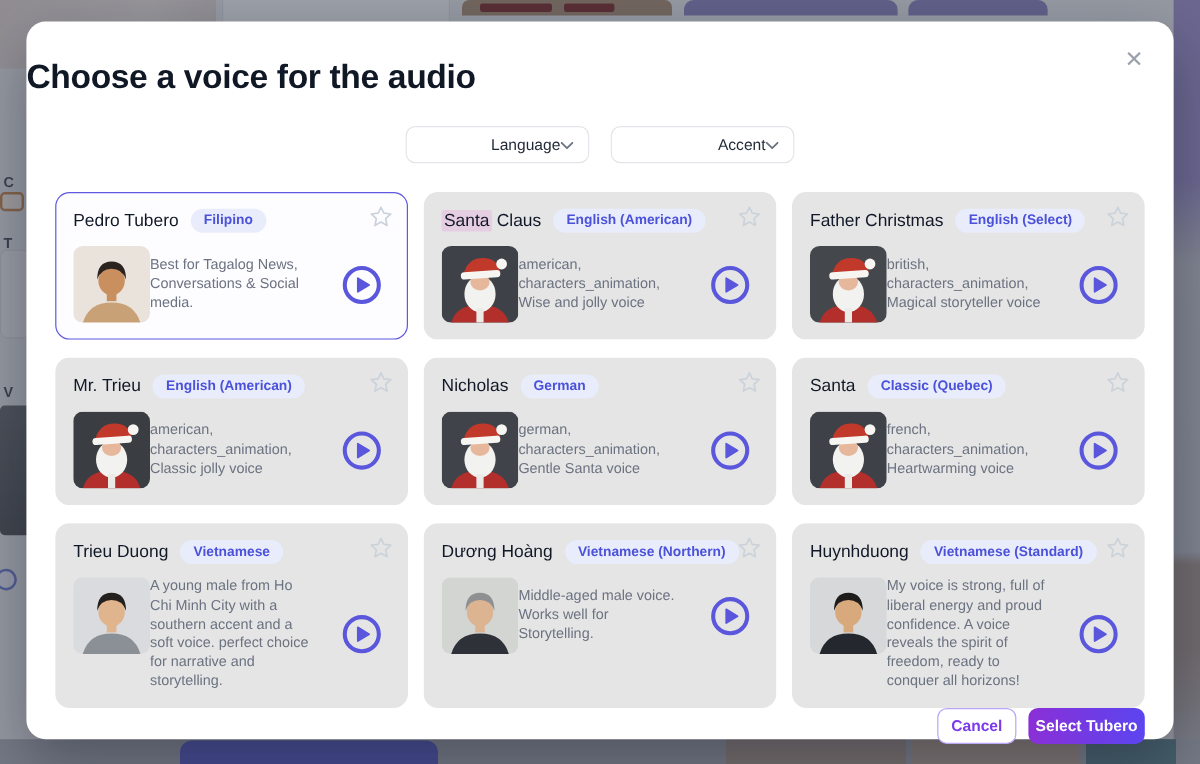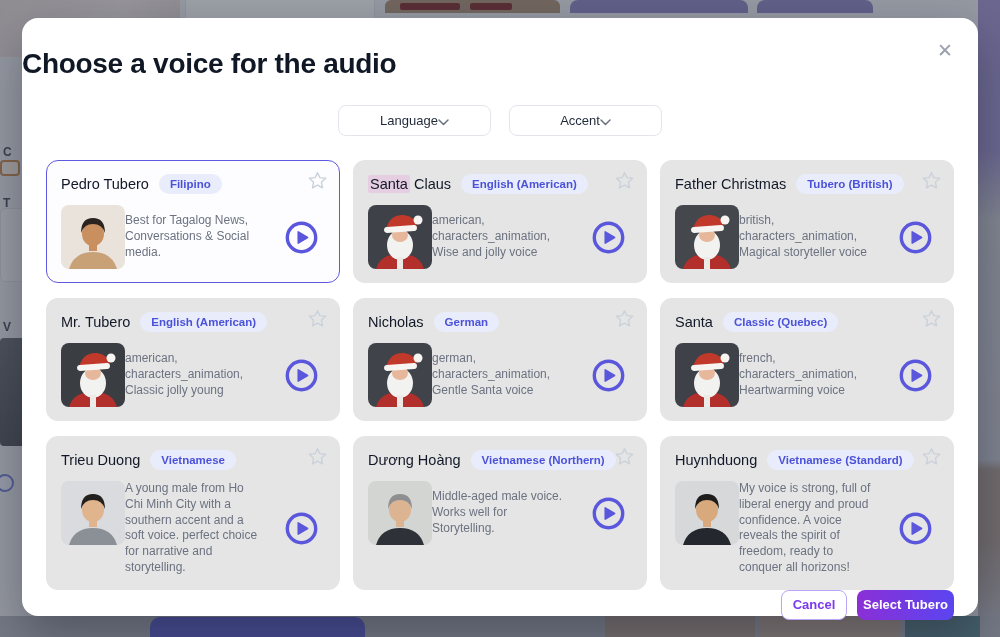--- a/index.html
+++ b/index.html
@@ -32,21 +32,21 @@
 
   
   .modal { position:absolute; left:22px; top:18px; width:956px; height:598px; background:#ffffff;
            border-radius:16px; box-shadow:0 20px 50px rgba(15,18,30,.35); display:flex; flex-direction:column; }
   .modal-close { position:absolute; top:22px; right:22px; width:22px; height:22px; color:#9aa1ab; cursor:pointer;
                  font-size:19px; line-height:22px; text-align:center; font-weight:400; }
   .modal-title { margin-top:30px; text-align:left; font-size:28px; font-weight:800; color:#101826; letter-spacing:-.3px; }
 
   .filters { margin-top:25px; display:flex; justify-content:center; gap:18px; }
   .select { width:153px; height:31px; border:1px solid #e3e5ea; border-radius:8px; background:#fff;
-            display:flex; align-items:center; justify-content:center; padding:0 12px; cursor:pointer; }
+            display:flex; align-items:center; justify-content:flex-end; padding:0 12px; cursor:pointer; }
   .select-label { font-size:13px; color:#1f2937; font-weight:500; }
 
   .voice-grid { margin:24px 24px 0; display:grid; grid-template-columns:repeat(3,1fr); gap:15px 13px; }
   .voice-card { position:relative; background:#e5e5e5; border:1.5px solid transparent; border-radius:12px;
                 min-height:115px; padding:13px 14px 13px; cursor:pointer; }
   .voice-card.selected { background:#fdfdff; border-color:#5f58e0; }
   .vc-head { display:flex; align-items:center; gap:10px; }
   .vc-name { font-size:14.5px; font-weight:400; color:#111827; white-space:nowrap; }
   .vc-name mark { background:#e5cde2; color:inherit; padding:1px 2px; border-radius:2px; }
   .vc-badge { font-size:11.5px; font-weight:600; color:#4b52d9; background:#e9edfb; padding:4px 11px; border-radius:999px; white-space:nowrap; }
@@ -174,21 +174,21 @@
         <svg width="35" height="35" viewBox="0 0 35 35">
               <circle cx="17.5" cy="17.5" r="14.2" fill="none" stroke="#5a57dd" stroke-width="3.4"></circle>
               <path d="M14.2 11.8 L23.6 17.5 L14.2 23.2 z" fill="#5a57dd" stroke="#5a57dd" stroke-width="1.5" stroke-linejoin="round"></path>
             </svg>
       </span>
     </div>
   </div>
       <div class="voice-card">
     <div class="vc-head">
       <span class="vc-name">Father Christmas</span>
-      <span class="vc-badge">Tubero (British)</span>
+      <span class="vc-badge">English (Select)</span>
     </div>
     <span class="vc-star">
       <svg width="19" height="19" viewBox="0 0 20 20">
             <path d="M10 1.8 L12.5 7.0 L18.6 7.7 L14.1 11.8 L15.3 17.8 L10 14.8 L4.7 17.8 L5.9 11.8 L1.4 7.7 L7.5 7.0 Z" fill="none" stroke="#ccd2da" stroke-width="1.5" stroke-linejoin="round"></path>
           </svg>
     </span>
     <div class="vc-body">
       <div class="vc-avatar">
 
         <svg class="santa-avatar" width="64" height="64" viewBox="0 0 64 64" style="display: block;">
@@ -206,21 +206,21 @@
       <span class="vc-play">
         <svg width="35" height="35" viewBox="0 0 35 35">
               <circle cx="17.5" cy="17.5" r="14.2" fill="none" stroke="#5a57dd" stroke-width="3.4"></circle>
               <path d="M14.2 11.8 L23.6 17.5 L14.2 23.2 z" fill="#5a57dd" stroke="#5a57dd" stroke-width="1.5" stroke-linejoin="round"></path>
             </svg>
       </span>
     </div>
   </div>
       <div class="voice-card">
     <div class="vc-head">
-      <span class="vc-name">Mr. Tubero</span>
+      <span class="vc-name">Mr. Trieu</span>
       <span class="vc-badge">English (American)</span>
     </div>
     <span class="vc-star">
       <svg width="19" height="19" viewBox="0 0 20 20">
             <path d="M10 1.8 L12.5 7.0 L18.6 7.7 L14.1 11.8 L15.3 17.8 L10 14.8 L4.7 17.8 L5.9 11.8 L1.4 7.7 L7.5 7.0 Z" fill="none" stroke="#ccd2da" stroke-width="1.5" stroke-linejoin="round"></path>
           </svg>
     </span>
     <div class="vc-body">
       <div class="vc-avatar">
 
@@ -228,21 +228,21 @@
           <rect class="av-bg" width="64" height="64" fill="#3a3d42"></rect>
           <path d="M8 64 q4 -15 24 -15 q20 0 24 15 z" fill="#b22f2c"></path>
           <ellipse cx="32" cy="40" rx="13" ry="15" fill="#f2f2f0"></ellipse>
           <ellipse cx="32" cy="30" rx="8" ry="7" fill="#e6b79a"></ellipse>
           <path d="M18 24 q4 -15 18 -14 q11 1 13 12 l-31 4 z" fill="#c0392b"></path>
           <rect x="16" y="21" width="33" height="6" rx="3" fill="#f6f5f2" transform="rotate(-4 32 24)"></rect>
           <circle cx="50" cy="15" r="4.5" fill="#f6f5f2"></circle>
           <rect x="29" y="52" width="6" height="12" fill="#eceae6"></rect>
         </svg>
       </div>
-      <div class="vc-desc">american, characters_animation, Classic jolly young</div>
+      <div class="vc-desc">american, characters_animation, Classic jolly voice</div>
       <span class="vc-play">
         <svg width="35" height="35" viewBox="0 0 35 35">
               <circle cx="17.5" cy="17.5" r="14.2" fill="none" stroke="#5a57dd" stroke-width="3.4"></circle>
               <path d="M14.2 11.8 L23.6 17.5 L14.2 23.2 z" fill="#5a57dd" stroke="#5a57dd" stroke-width="1.5" stroke-linejoin="round"></path>
             </svg>
       </span>
     </div>
   </div>
       <div class="voice-card">
     <div class="vc-head">

